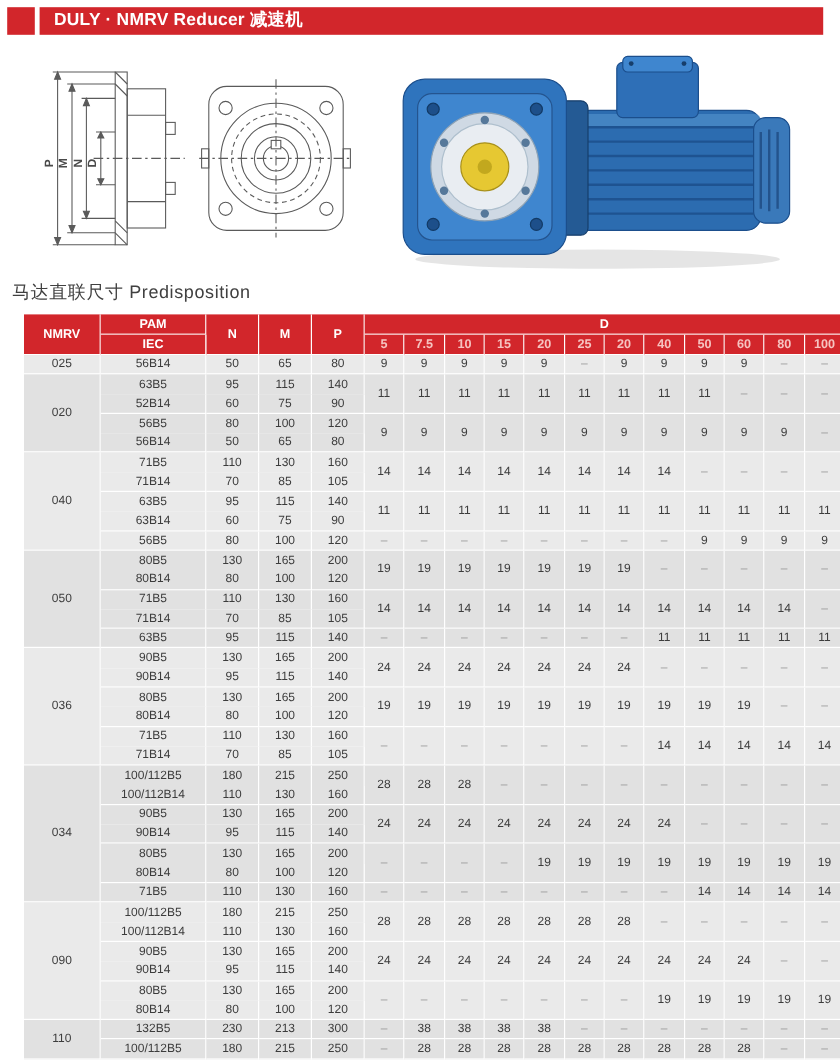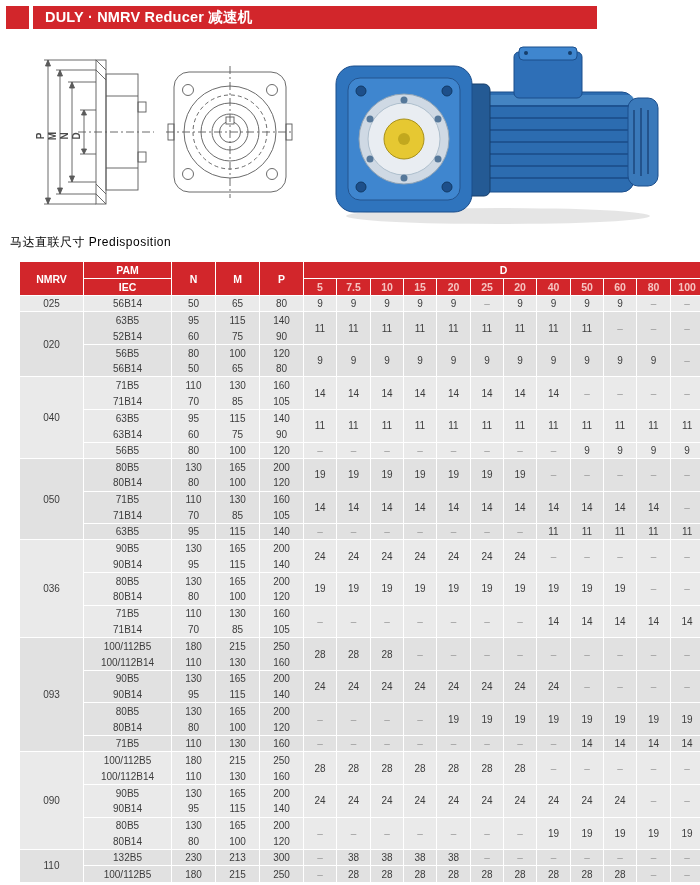--- a/index.html
+++ b/index.html
@@ -3,30 +3,30 @@
 <meta charset="utf-8">
 <style>
   html,body{margin:0;padding:0;}
   body{
     width:700px;height:885px;position:relative;overflow:hidden;
     background:#ffffff;font-family:"Liberation Sans",sans-serif;
   }
   
   .banner-square{position:absolute;left:6px;top:6px;width:23px;height:23px;background:#d2262b;}
   .banner-bar{
-    position:absolute;left:33px;top:6px;width:564px;height:23px;background:#d2262b;
+    position:absolute;left:33px;top:6px;width:653px;height:23px;background:#d2262b;
     color:#fff;font-weight:bold;font-size:14.5px;line-height:23px;padding-left:12px;
     box-sizing:border-box;letter-spacing:.2px;
   }
   
   .drawing{position:absolute;left:34px;top:44px;}
   .photo{position:absolute;left:328px;top:40px;}
   
   .subtitle{
-    position:absolute;left:10px;top:234px;font-size:12px;color:#000000;letter-spacing:.5px;
+    position:absolute;left:10px;top:234px;font-size:15px;color:#404040;letter-spacing:.5px;
   }
   
   .tablewrap{position:absolute;left:20px;top:262px;}
   table{border-collapse:separate;border-spacing:0;table-layout:fixed;width:684px;}
   th,td{box-sizing:border-box;padding:0;text-align:center;vertical-align:middle;
         border-right:1px solid #fff;overflow:hidden;white-space:nowrap;}
   thead th{
     background:#d2262b;color:#ffffff;font-size:10.5px;font-weight:bold;height:17px;
     border-bottom:1px solid #fff;
   }
@@ -469,21 +469,21 @@
           <td class="spancell" rowspan="2">14</td>
           <td class="spancell" rowspan="2">14</td>
         </tr>
         <tr class="grp-a block-end">
           <td>71B14</td>
           <td>70</td>
           <td>85</td>
           <td>105</td>
         </tr>
         <tr class="grp-b">
-          <td class="nmrv spancell" rowspan="7">093</td>
+          <td class="nmrv spancell" rowspan="7">034</td>
           <td>100/112B5</td>
           <td>180</td>
           <td>215</td>
           <td>250</td>
           <td class="spancell" rowspan="2">28</td>
           <td class="spancell" rowspan="2">28</td>
           <td class="spancell" rowspan="2">28</td>
           <td class="dash spancell" rowspan="2">–</td>
           <td class="dash spancell" rowspan="2">–</td>
           <td class="dash spancell" rowspan="2">–</td>

